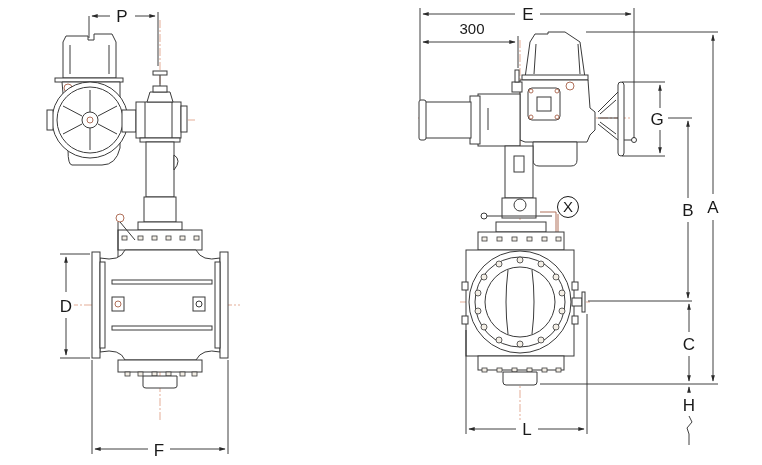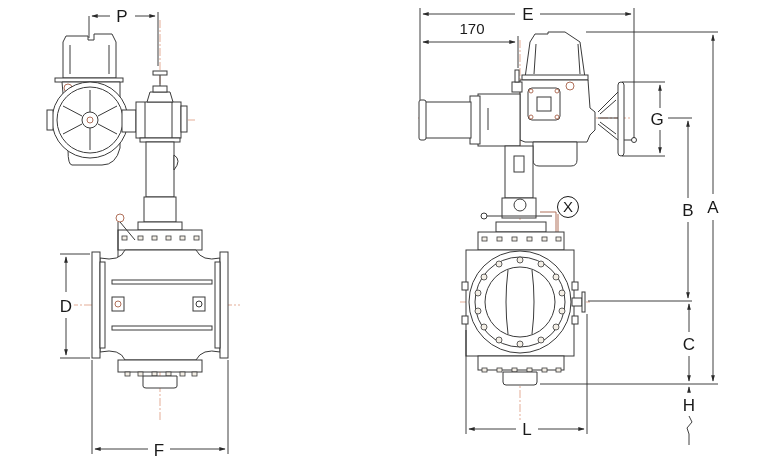--- a/index.html
+++ b/index.html
@@ -256,20 +256,20 @@
     <line class="dm" x1="587" y1="314" x2="587" y2="434"></line>
     <line class="dm" x1="469" y1="429" x2="516" y2="429" marker-start="url(#ar)"></line>
     <line class="dm" x1="538" y1="429" x2="584" y2="429" marker-end="url(#ar)"></line>
   </g>
 </svg>
 
 <div class="lbl" style="left:122px; top:16px;">P</div>
 <div class="lbl" style="left:66px; top:306px;">D</div>
 <div class="lbl" style="left:159px; top:450px;">F</div>
 <div class="lbl" style="left:528px; top:14px;">E</div>
-<div class="lbl num" style="left:472px; top:28px;">170</div>
+<div class="lbl num" style="left:472px; top:28px;">300</div>
 <div class="lbl" style="left:657px; top:119px;">G</div>
 <div class="lbl" style="left:688px; top:210px;">B</div>
 <div class="lbl" style="left:713px; top:207px;">A</div>
 <div class="lbl" style="left:689px; top:344px;">C</div>
 <div class="lbl" style="left:689px; top:405px;">H</div>
 <div class="lbl" style="left:527px; top:429px;">L</div>
 <div class="x-mark" style="left:568px; top:207px;">X</div>
 
 </body></html>

